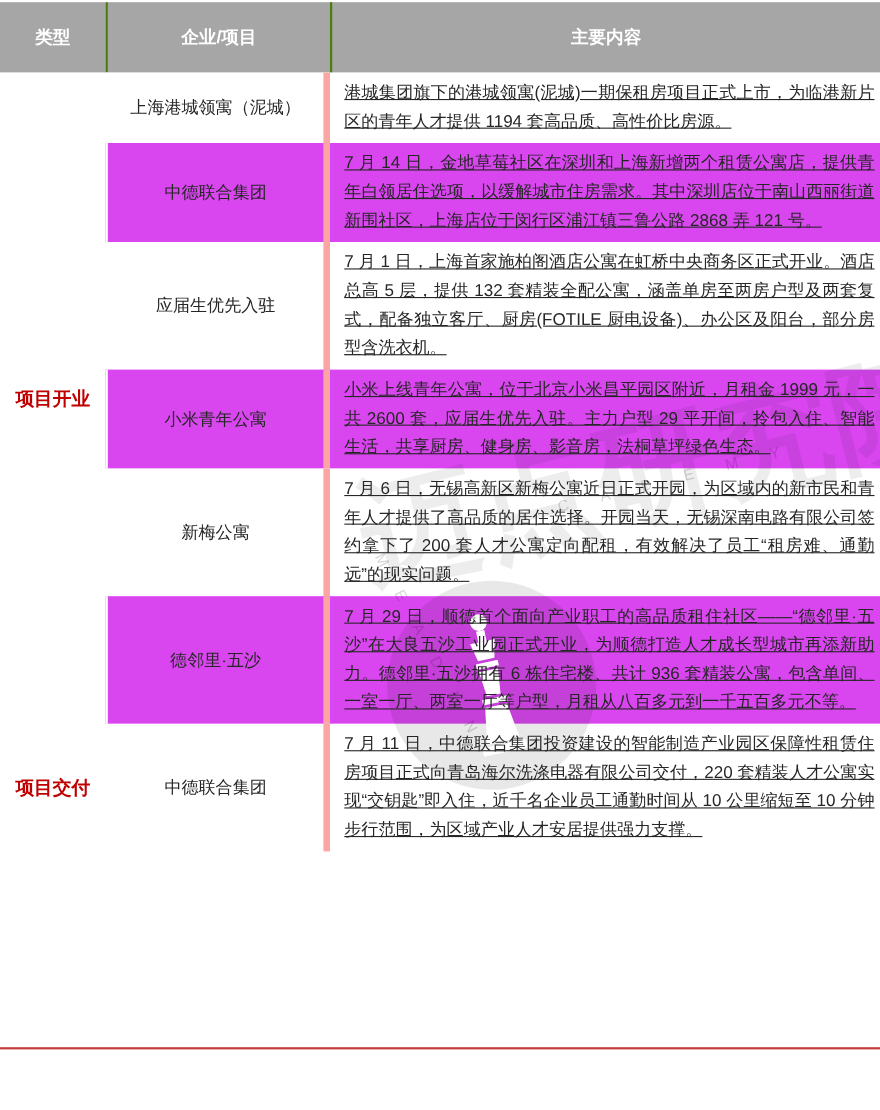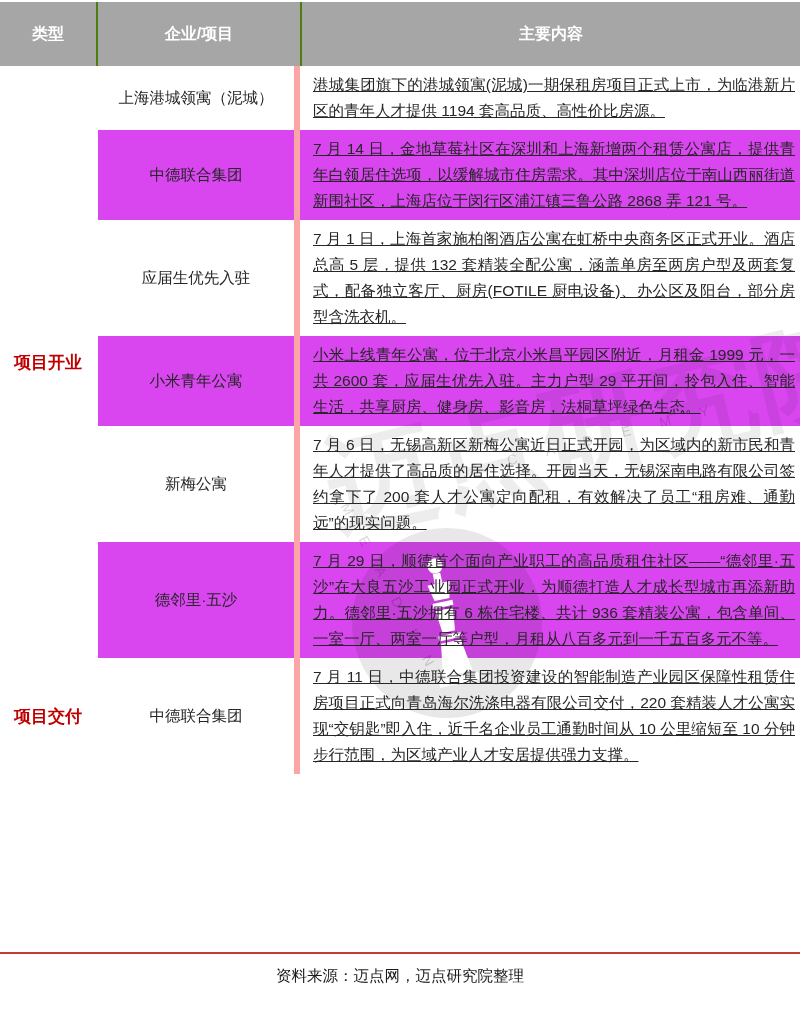--- a/index.html
+++ b/index.html
@@ -217,15 +217,14 @@
           <path d="M23 44 L37 44 L35 62 L25 62 Z"></path>
           <rect x="21" y="64" width="18" height="4"></rect>
           <path d="M22 70 L38 70 L42 96 L18 96 Z"></path>
           <rect x="14" y="98" width="32" height="6"></rect>
         </g>
       </svg>
     </div>
   </div>
 
   <div class="footer-line"></div>
-  <div class="footer-text">资料来源：迈点网，迈点研究院整理</div>
 
 </div>
 
 </body></html>

